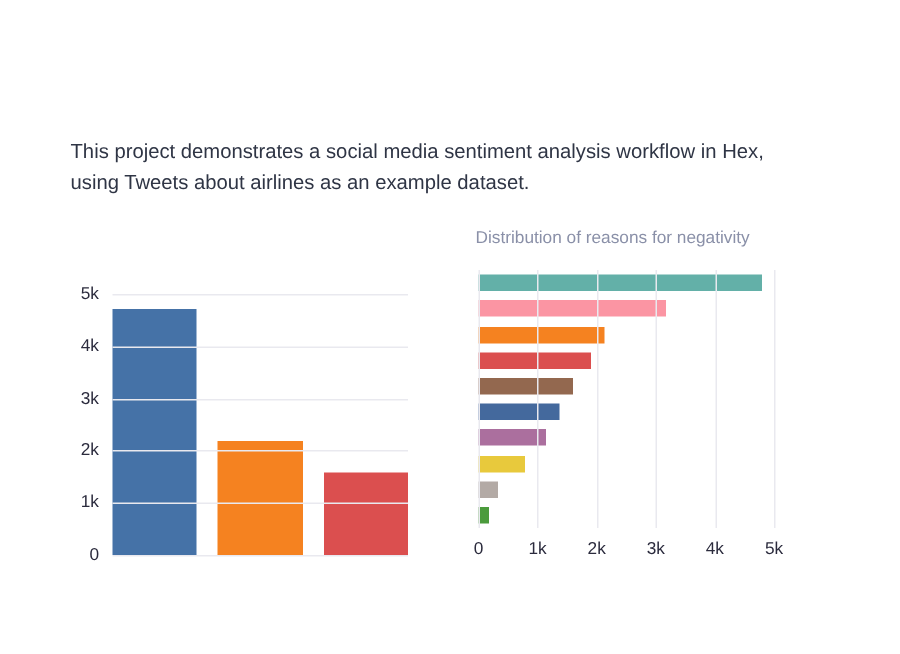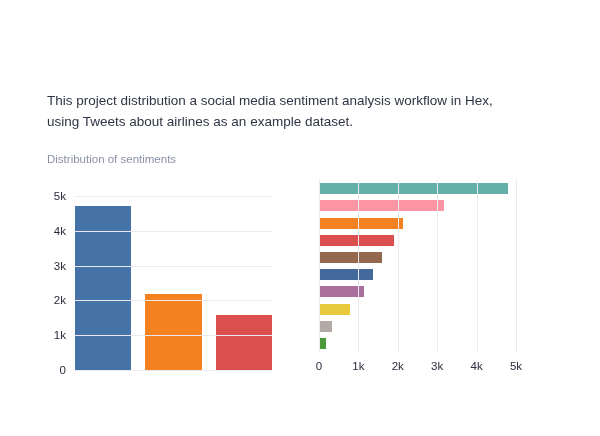--- a/index.html
+++ b/index.html
@@ -139,23 +139,23 @@
   .h-bar {
     height: 11px;
     min-width: 1px;
   }
 </style>
 </head>
 <body>
 
 <div class="page">
 
-  <div class="subtitle">This project distribution a social media sentiment analysis workflow in Hex, using Tweets about airlines as an example dataset.</div>
-
-  <div class="caption" id="cap-left">Distribution of sentiments</div>
+  <div class="subtitle">This project demonstrates a social media sentiment analysis workflow in Hex, using Tweets about airlines as an example dataset.</div>
+
+  <div class="caption" id="cap-right">Distribution of reasons for negativity</div>
 
   <div class="vchart">
     <div class="v-plot" id="v-plot">
       <div class="v-bars" id="v-bars">
           <div class="v-bar" style="height: 94.4%; background: rgb(69, 114, 167);"></div>
           <div class="v-bar" style="height: 43.4%; background: rgb(245, 130, 32);"></div>
           <div class="v-bar" style="height: 31.4%; background: rgb(219, 79, 79);"></div>
         </div>
     <div class="v-grid" style="top: 100%;">
           <span class="v-axis-label">0</span>

